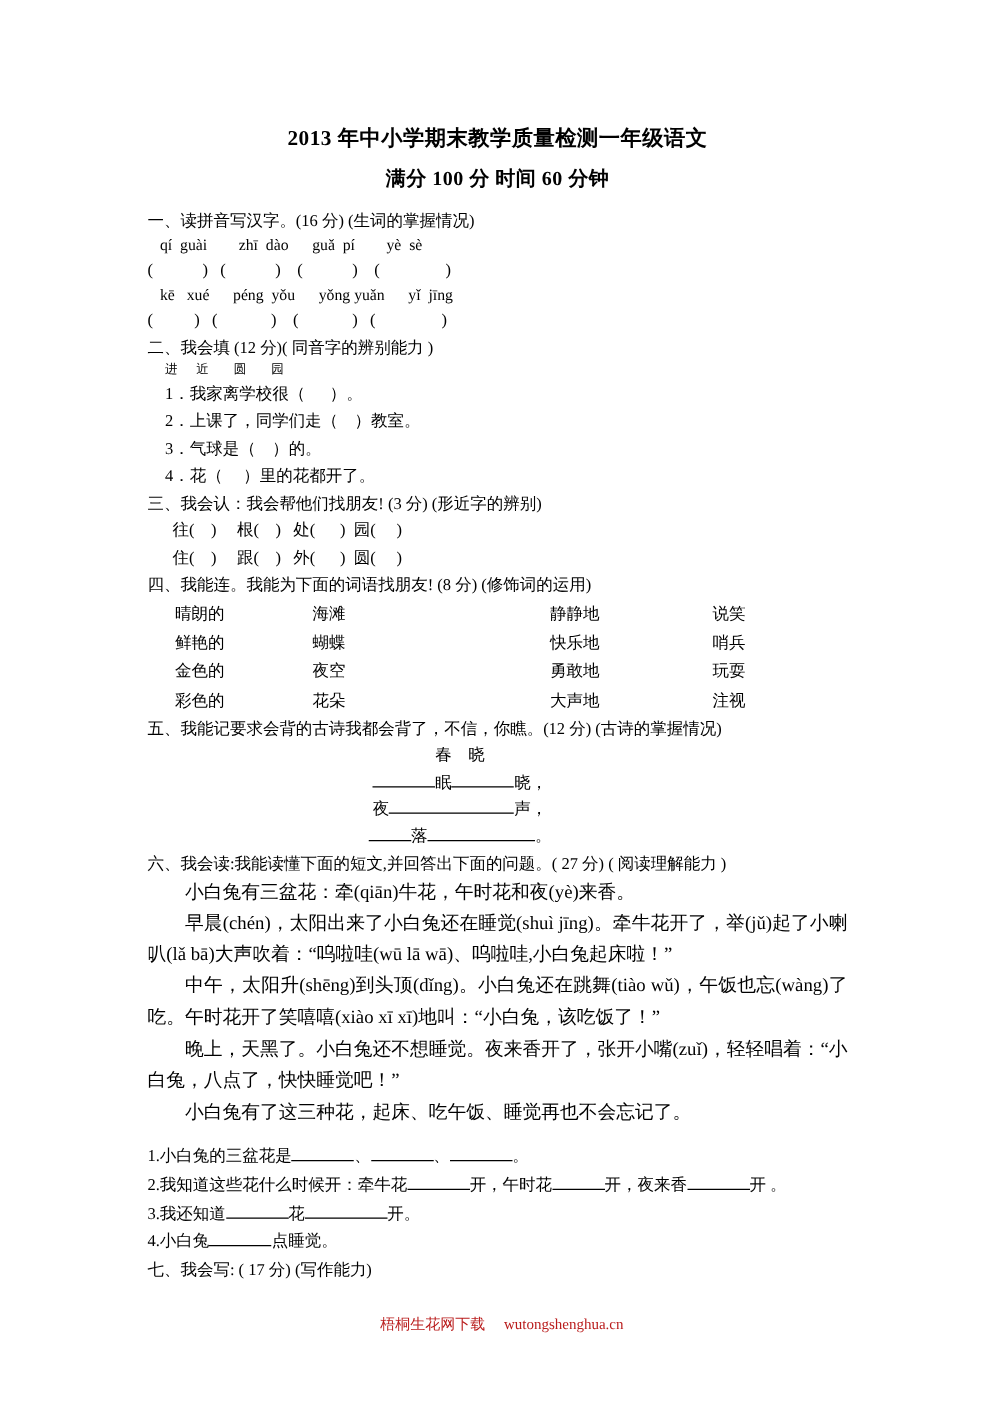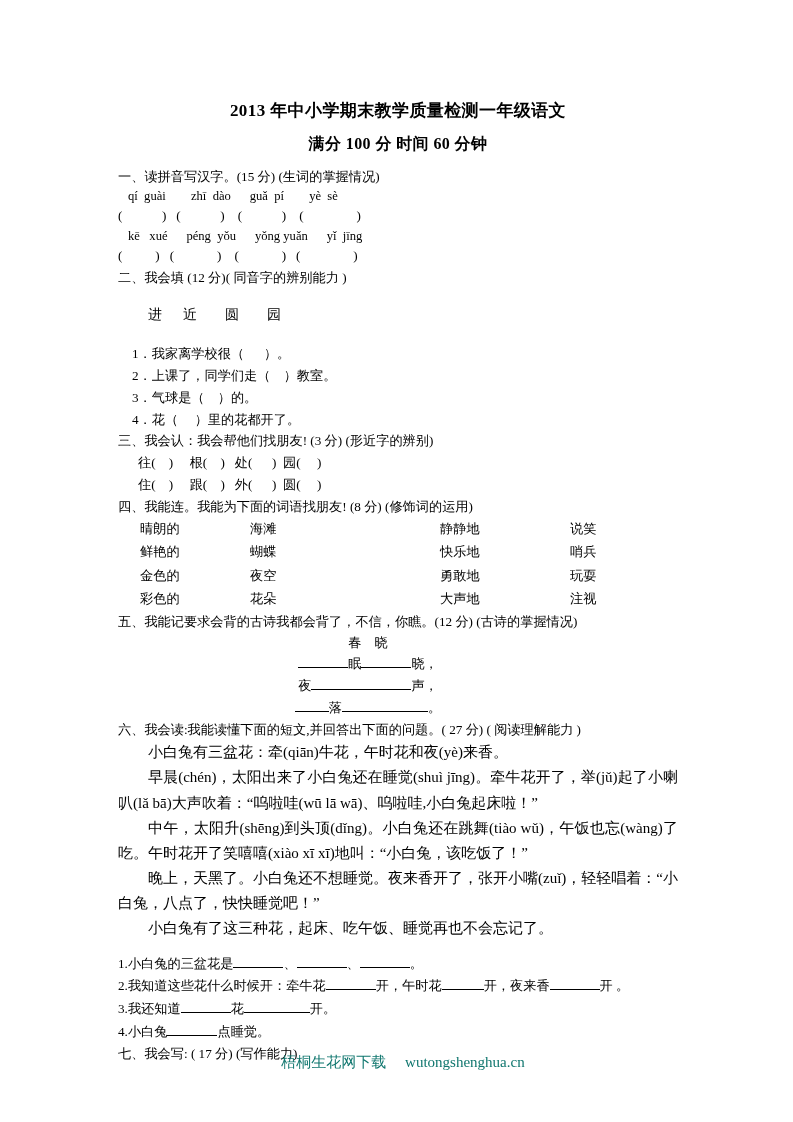--- a/index.html
+++ b/index.html
@@ -75,23 +75,23 @@
   }
   .paren-row {
     font-size: 13.2px;
     line-height: 1.55;
     margin: 0;
     white-space: pre;
   }
 
   
   .charrow {
-    font-size: 14px;
+    font-size: 10px;
     line-height: 1.62;
-    margin: 16px;
+    margin: 0;
     white-space: pre;
     padding-left: 14px;
   }
   .qitem {
     font-size: 13.2px;
     line-height: 1.66;
     margin: 0;
     white-space: pre;
     padding-left: 14px;
   }
@@ -165,37 +165,37 @@
     white-space: pre;
   }
 
   
   .footer {
     position: absolute;
     left: 0;
     top: 1036px;
     width: 791px;
     text-align: center;
-    font-size: 15px;
-    color: #0f766e;
+    font-size: 12px;
+    color: #b91c1c;
     white-space: pre;
   }
   .footer .cn { font-family: "Liberation Serif", "DejaVu Serif", serif; }
   .gap-md { height: 11px; }
 </style>
 </head>
 <body>
 
 <div class="page">
   <div class="doc">
 
     <div class="title">2013 年中小学期末教学质量检测一年级语文</div>
     <div class="subtitle">满分 100 分 时间 60 分钟</div>
 
-    <div class="sec-head">一、读拼音写汉字。(15 分) (生词的掌握情况)</div>
+    <div class="sec-head">一、读拼音写汉字。(16 分) (生词的掌握情况)</div>
     <div class="pinyin-row">qí  guài        zhī  dào      guǎ  pí        yè  sè</div>
     <div class="paren-row">(            )   (            )    (            )    (                )</div>
     <div class="pinyin-row">kē   xué      péng  yǒu      yǒng yuǎn      yǐ  jīng</div>
     <div class="paren-row">(          )   (             )    (             )   (                )</div>
 
     <div class="sec-head">二、我会填 (12 分)( 同音字的辨别能力  )</div>
     <div class="charrow">进      近        圆        园</div>
     <div class="qitem">1．我家离学校很（      ）。</div>
     <div class="qitem">2．上课了，同学们走（    ）教室。</div>
     <div class="qitem">3．气球是（    ）的。</div>

